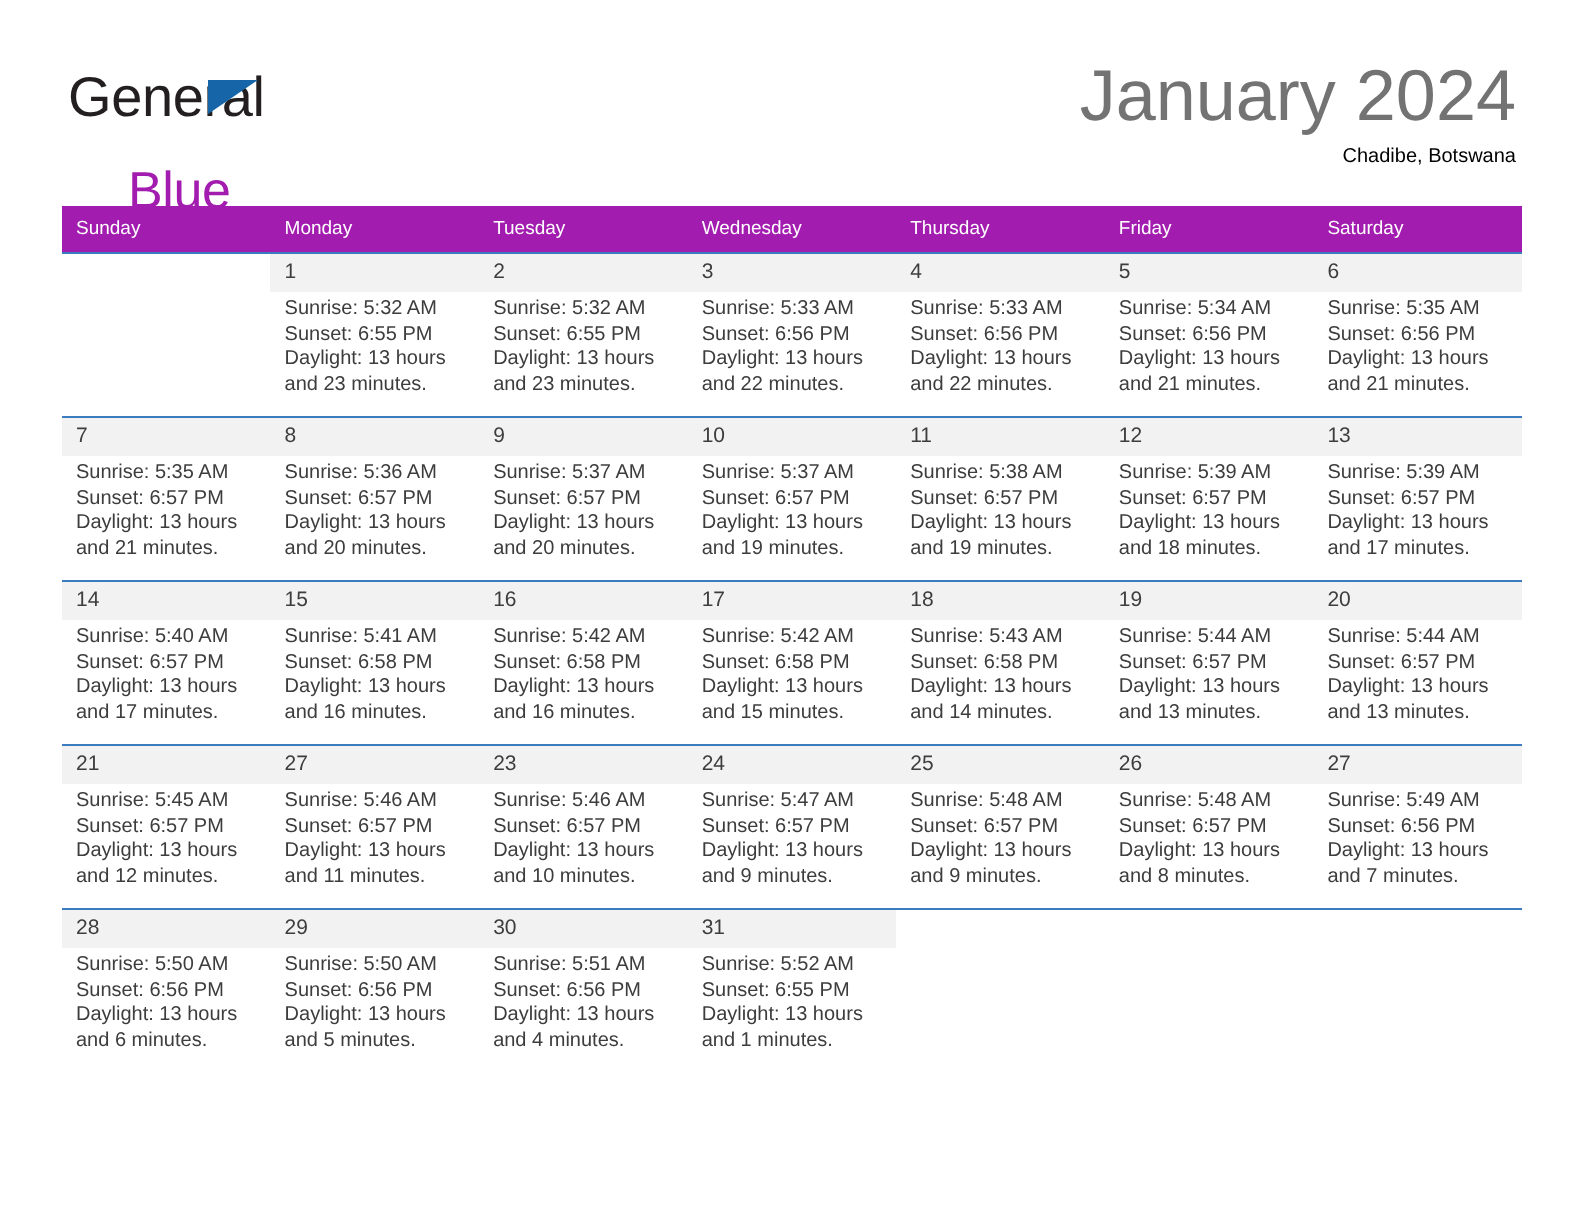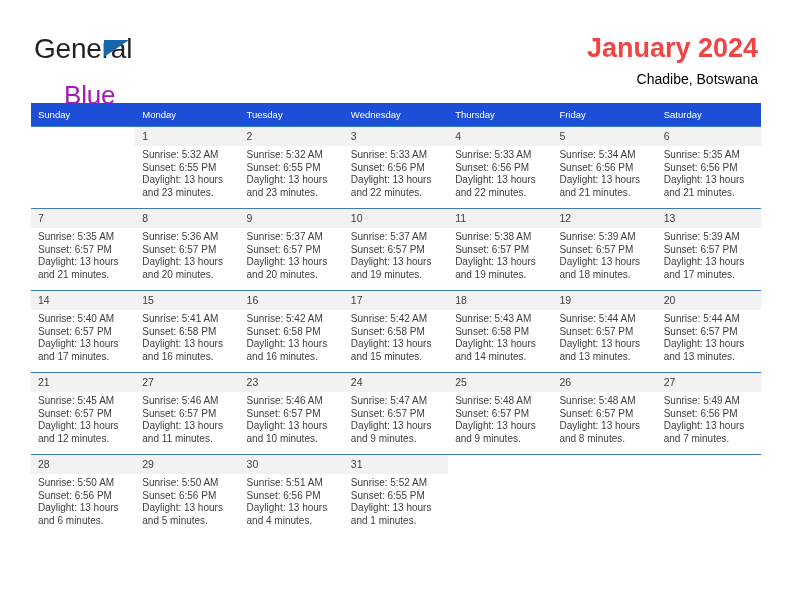--- a/index.html
+++ b/index.html
@@ -66,45 +66,44 @@
     margin-top: 25px;
   }
 
   .title-wrap {
     position: absolute;
     right: 34px;
     top: 32px;
     text-align: right;
   }
   .cal-title {
-    font-size: 27px;
-    color: #ef4444;
+    font-size: 36px;
+    color: #737373;
     line-height: 32px;
     white-space: nowrap;
-    font-weight: bold;
   }
   .cal-subtitle {
-    font-size: 14px;
+    font-size: 10px;
     color: #000000;
     line-height: 20px;
     margin-top: 5px;
     white-space: nowrap;
   }
 
   
   .cal {
     position: absolute;
     left: 31px;
     top: 103px;
     width: 730px;
     border-collapse: collapse;
     table-layout: fixed;
   }
   .cal th {
-    background: #1d4ed8;
+    background: #a21caf;
     color: #ffffff;
     font-size: 9.5px;
     font-weight: normal;
     text-align: left;
     padding: 6px 0 6px 7px;
     height: 10px;
     border: none;
   }
   .cal td {
     vertical-align: top;

